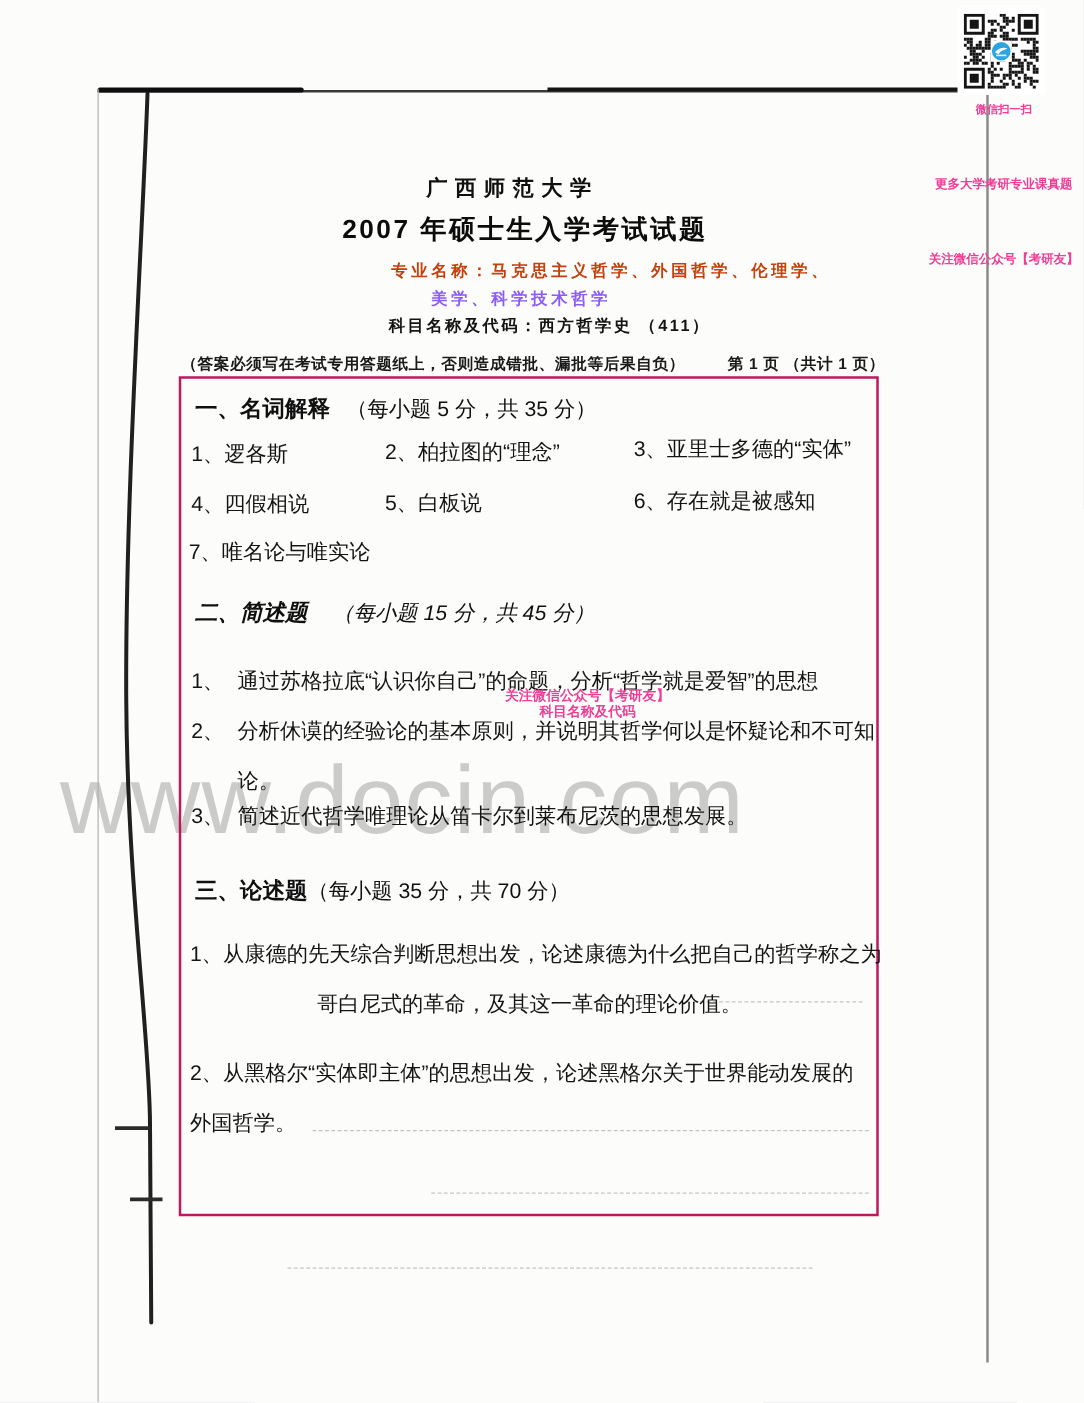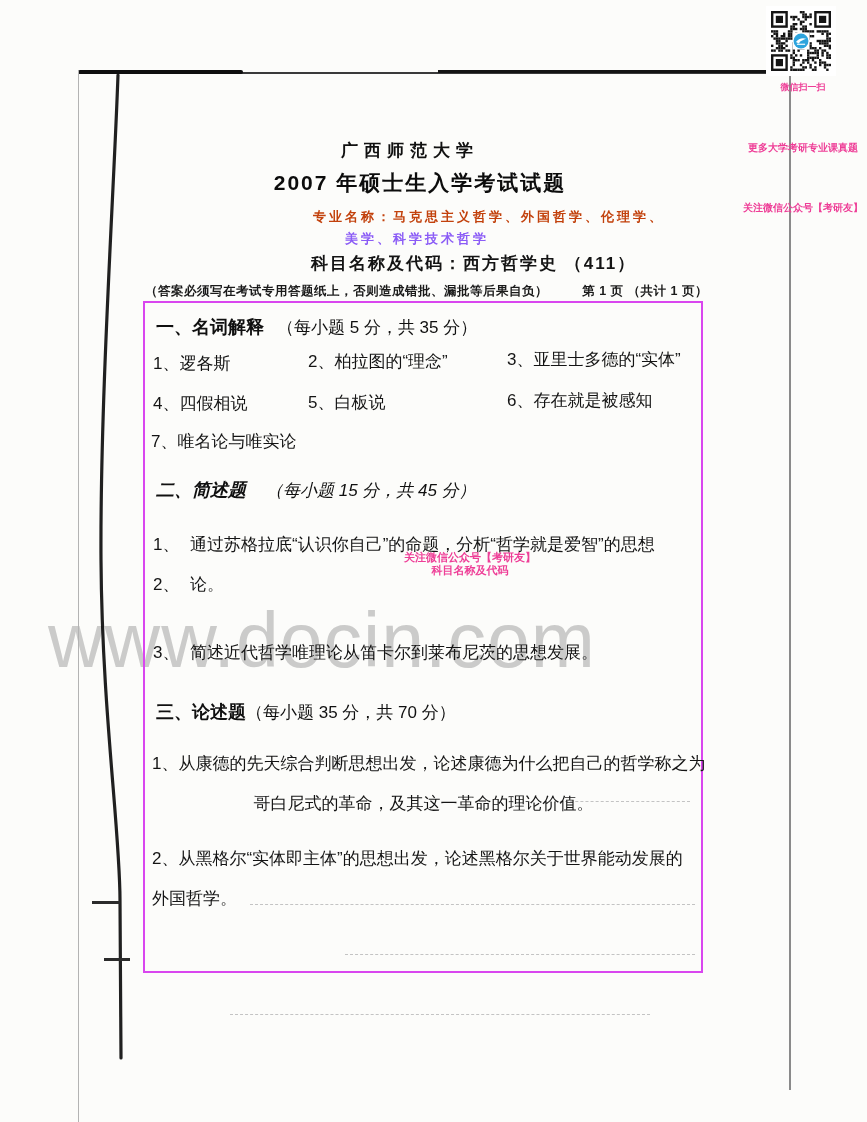--- a/index.html
+++ b/index.html
@@ -33,34 +33,34 @@
   }
 
   
   .hdr{position:absolute;z-index:3;}
   .university{left:150px;top:139px;width:520px;text-align:center;
     font-size:17px;font-weight:700;letter-spacing:6px;color:#101010;}
   .main-title{left:150px;top:169px;width:540px;text-align:center;
     font-size:21px;font-weight:700;letter-spacing:2px;color:#0c0c0c;}
   .major-1{left:313px;top:208px;font-size:13px;font-weight:700;letter-spacing:3px;color:#c2410c;}
   .major-2{left:345px;top:230px;font-size:13px;font-weight:700;letter-spacing:3px;color:#8b5cf6;}
-  .subject{left:311px;top:252px;font-size:17px;font-weight:700;letter-spacing:2px;color:#141414;}
+  .subject{left:311px;top:252px;font-size:13px;font-weight:700;letter-spacing:2px;color:#141414;}
 
   .note-row{
     position:absolute;z-index:3;
     left:145px;top:283px;width:563px;
     display:flex;justify-content:space-between;align-items:baseline;
     font-size:12.5px;font-weight:700;color:#1a1a1a;letter-spacing:0.5px;
   }
 
   
   .qbox{
     position:absolute;z-index:2;
     left:143px;top:301px;width:556px;height:668px;
-    border:2px solid #d946ef;
+    border:2px solid #be185d;
     background:transparent;
   }
   .qbox .sec-head{position:absolute;font-size:18px;color:#101010;white-space:nowrap;}
   .sec-head .sec-title{font-weight:700;}
   .sec-head .sec-score{font-weight:400;font-size:17px;}
   .s1-head{left:11px;top:12px;}
   .s2-head{left:11px;top:175px;font-style:italic;}
   .s3-head{left:11px;top:397px;}
   .s1-head .sec-score{margin-left:13px;}
   .s2-head .sec-score{margin-left:20px;}
@@ -388,20 +388,21 @@
     </div>
     <div class="question q-hang s2q1">
       <span class="q-num">1、</span>
       <span class="q-text">
         <span class="q-line">通过苏格拉底“认识你自己”的命题，分析“哲学就是爱智”的思想</span>
       </span>
     </div>
     <div class="question q-hang s2q2">
       <span class="q-num">2、</span>
       <span class="q-text">
+        <div class="q-line">分析休谟的经验论的基本原则，并说明其哲学何以是怀疑论和不可知</div>
         <div class="q-line">论。</div>
       </span>
     </div>
     <div class="question q-hang s2q3">
       <span class="q-num">3、</span>
       <span class="q-text">
         <span class="q-line">简述近代哲学唯理论从笛卡尔到莱布尼茨的思想发展。</span>
       </span>
     </div>
 

